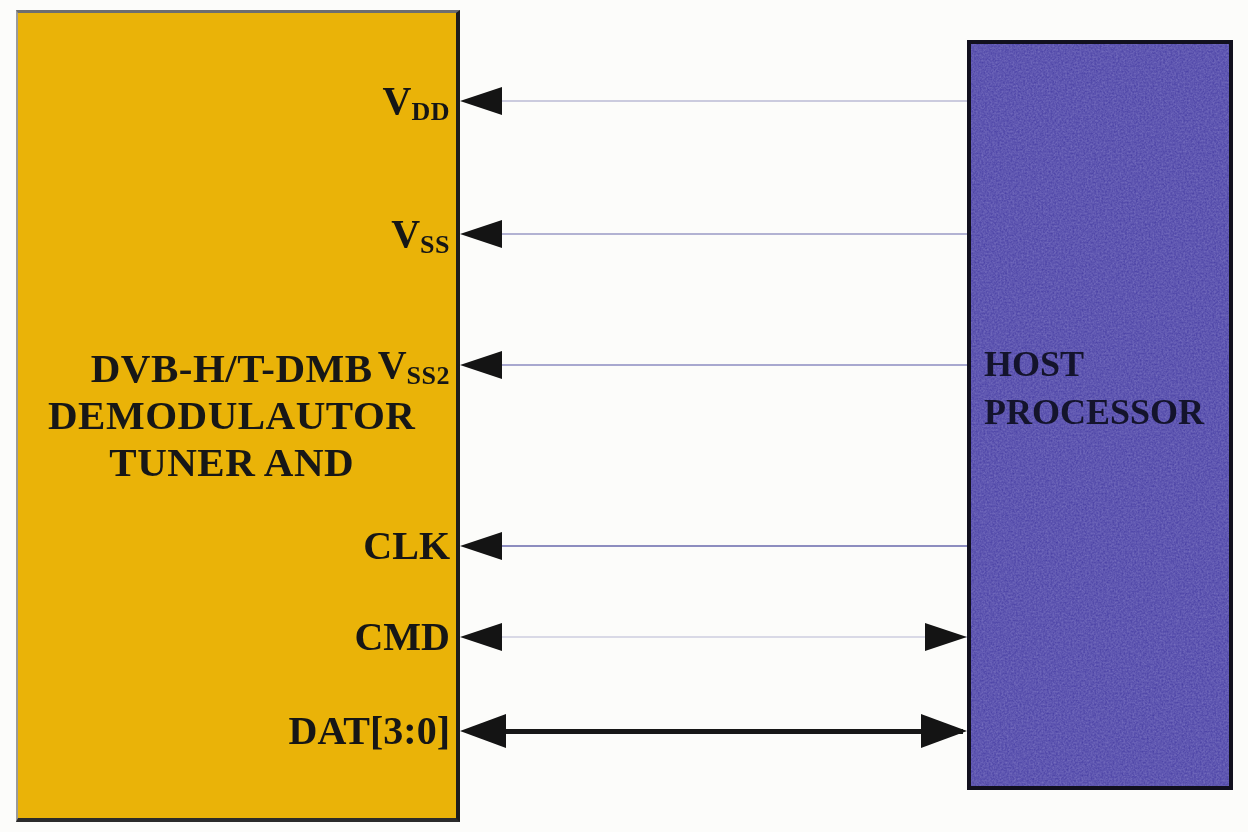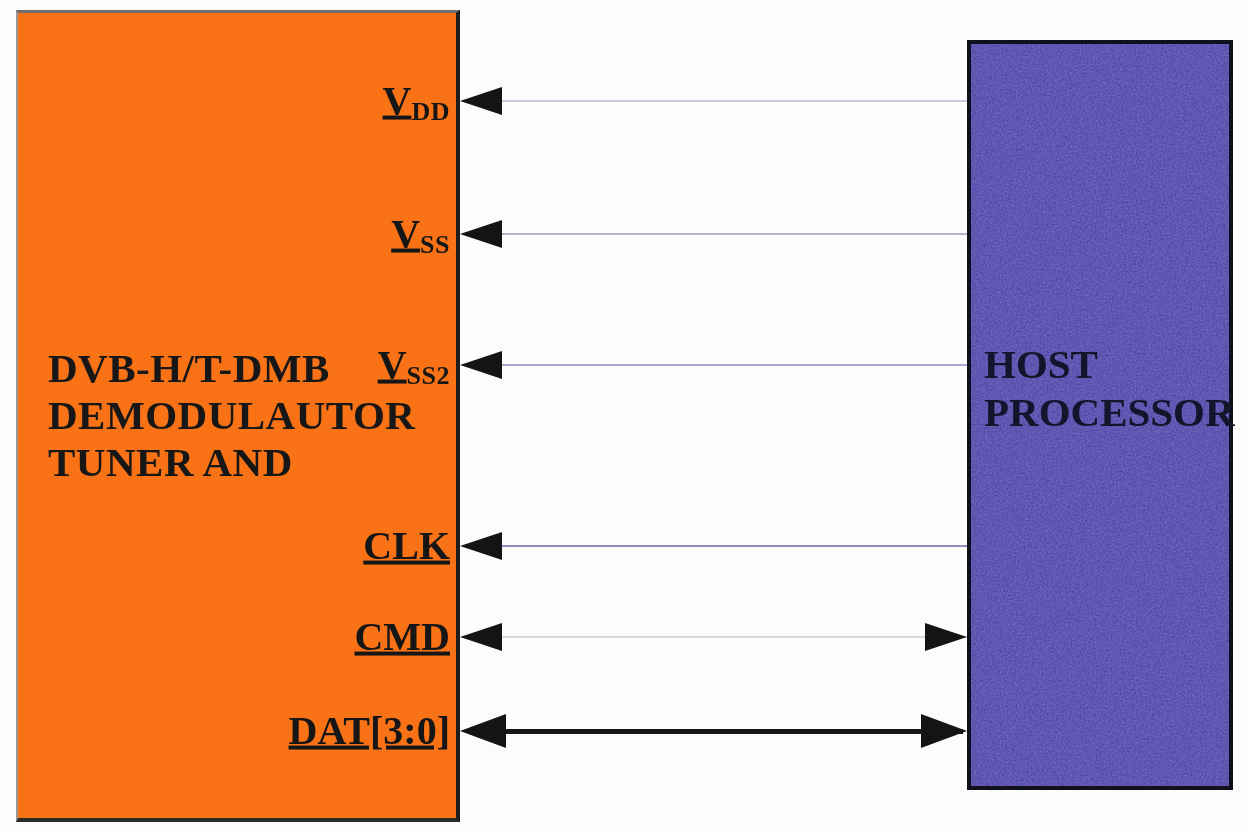--- a/index.html
+++ b/index.html
@@ -6,53 +6,54 @@
   .canvas {
     position:relative; width:1248px; height:832px;
     background:#fcfcfa; overflow:hidden;
     font-family:"Liberation Serif","DejaVu Serif",serif;
     color:#1b1b1b;
   }
 
   
   .tuner-box {
     position:absolute; left:16px; top:10px; width:444px; height:812px;
-    background:#f97316; box-sizing:border-box;
+    background:#eab308; box-sizing:border-box;
     border-top:3px solid #6e6e6e;
     border-right:4px solid #1d1d1d;
     border-bottom:4px solid #2b2b2b;
     border-left:2px solid #9a9a9a;
+    text-align:center;
   }
   .tuner-title {
     position:absolute; left:30px; top:332px;
     font-size:41px; font-weight:bold; line-height:47px;
     letter-spacing:0.5px; white-space:nowrap; color:#171717;
   }
 
   
   .host-box {
     position:absolute; left:967px; top:40px; width:266px; height:750px;
     background:#453ca2; box-sizing:border-box; border:4px solid #11101e;
   }
   .host-texture { position:absolute; left:0; top:0; width:100%; height:100%; display:block; }
   .host-title {
     position:absolute; left:13px; top:296px; z-index:2;
-    font-size:41px; font-weight:bold; line-height:48px;
+    font-size:36px; font-weight:bold; line-height:48px;
     color:#14142c; white-space:nowrap;
   }
 
   
   .signal { position:absolute; left:0; width:1248px; height:0; }
   .sig-0 { top:101px; } .sig-1 { top:234px; } .sig-2 { top:365px; }
   .sig-3 { top:546px; } .sig-4 { top:637px; } .sig-5 { top:731px; }
 
   .pin-label {
     position:absolute; right:798px; top:0; transform:translateY(-52%);
     font-size:40px; font-weight:bold; white-space:nowrap;
-    text-align:right; color:#161616;text-decoration:underline;
+    text-align:right; color:#161616;
   }
   .pin-label .sub { font-size:26px; position:relative; bottom:-0.22em; letter-spacing:0.5px; }
 
   .wire { position:absolute; left:470px; width:497px; height:2px; top:-1px; }
   .sig-0 .wire { background:#cbcbde; height:2px; }
   .sig-1 .wire { background:#b2b2d2; }
   .sig-2 .wire { background:#a8a8cf; }
   .sig-3 .wire { background:#8d8dbf; }
   .sig-4 .wire { background:#d9d9e6; height:2px; }
   .sig-5 .wire { background:#171717; height:5px; top:-2px; left:474px; width:489px; }

